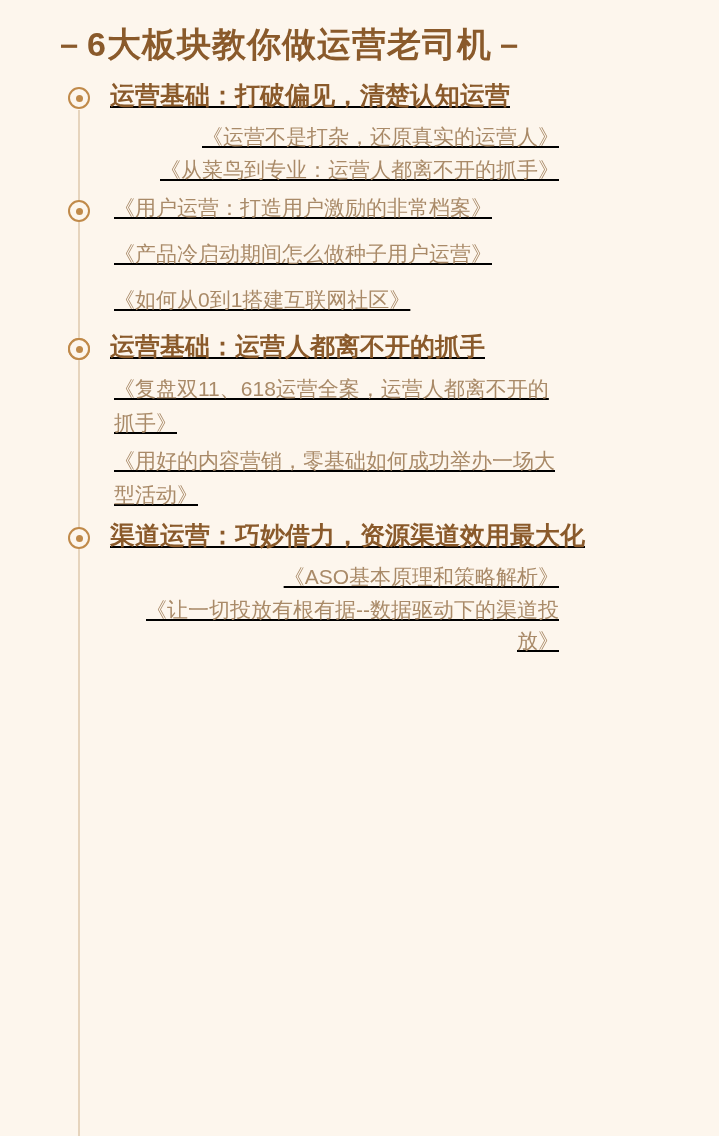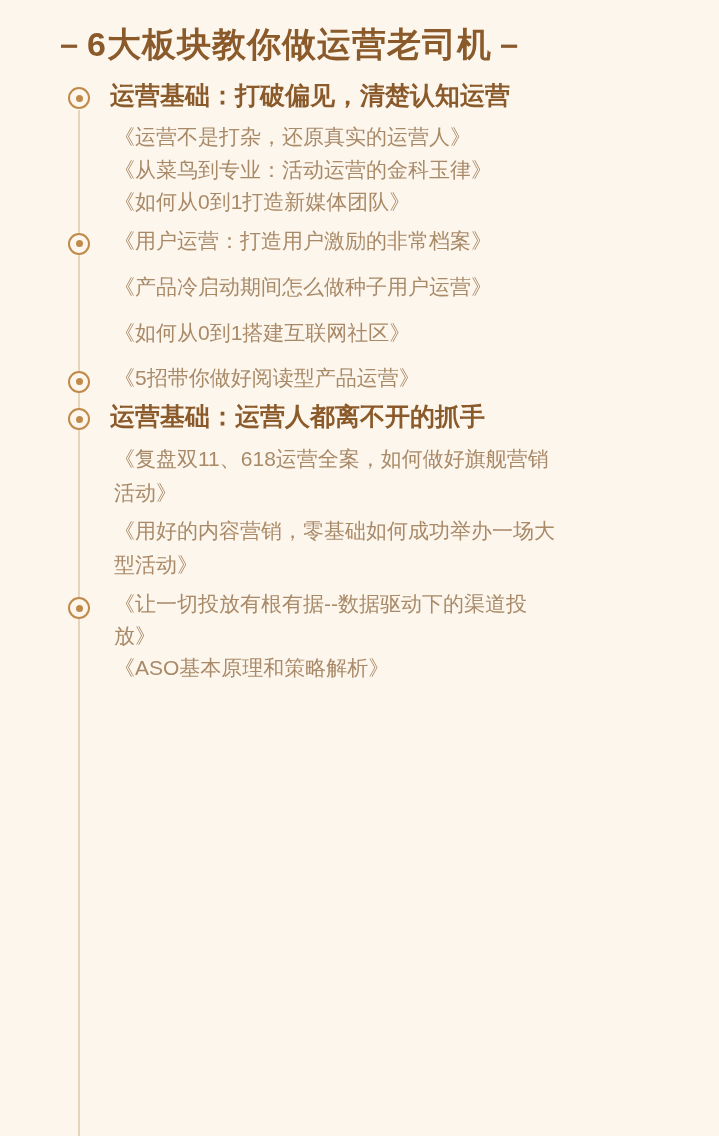--- a/index.html
+++ b/index.html
@@ -40,20 +40,21 @@
   }
   .sections {
     position: relative;
     padding-left: 0;
   }
   .section {
     position: relative;
     padding-left: 110px;
     padding-right: 20px;
     margin-bottom: 6px;
+    text-decoration: underline;
   }
   .bullet {
     position: absolute;
     left: 68px;
     top: 9px;
     width: 22px;
     height: 22px;
     border-radius: 50%;
     border: 2px solid #c08a4a;
     background: #fdf6ed;
@@ -84,20 +85,21 @@
   }
   .item {
     color: #a98a68;
     font-size: 21px;
     line-height: 1.62;
     margin-bottom: 4px;
   }
   .section.compact .item {
     line-height: 1.5;
     margin-bottom: 1px;
+    text-align: right;
   }
   .section.loose .item {
     margin-bottom: 12px;
   }
 </style>
 </head>
 <body>
 
 <div class="page">
 
@@ -105,52 +107,51 @@
 
   <div class="timeline"></div>
 
   <div class="sections">
 
     <div class="section compact">
       <span class="bullet"></span>
       <div class="sec-title">运营基础：打破偏见，清楚认知运营</div>
       <div class="items">
         <div class="item">《运营不是打杂，还原真实的运营人》</div>
-        <div class="item">《从菜鸟到专业：活动运营的金科玉律》</div>
-        <div class="item">《如何从0到1打造新媒体团队》</div>
+        <div class="item">《从菜鸟到专业：运营人都离不开的抓手》</div>
       </div>
     </div>
 
     <div class="section loose">
       <span class="bullet"></span>
       <div class="items">
         <div class="item">《用户运营：打造用户激励的非常档案》</div>
         <div class="item">《产品冷启动期间怎么做种子用户运营》</div>
         <div class="item">《如何从0到1搭建互联网社区》</div>
       </div>
     </div>
 
     <div class="section compact">
       <span class="bullet"></span>
       <div class="items">
-        <div class="item">《5招带你做好阅读型产品运营》</div>
       </div>
     </div>
 
     <div class="section">
       <span class="bullet"></span>
       <div class="sec-title">运营基础：运营人都离不开的抓手</div>
       <div class="items">
-        <div class="item">《复盘双11、618运营全案，如何做好旗舰营销活动》</div>
+        <div class="item">《复盘双11、618运营全案，运营人都离不开的抓手》</div>
         <div class="item">《用好的内容营销，零基础如何成功举办一场大型活动》</div>
       </div>
     </div>
 
     <div class="section compact">
       <span class="bullet"></span>
+      <div class="sec-title">渠道运营：巧妙借力，资源渠道效用最大化</div>
       <div class="items">
+        <div class="item">《ASO基本原理和策略解析》</div>
         <div class="item">《让一切投放有根有据--数据驱动下的渠道投放》</div>
-        <div class="item">《ASO基本原理和策略解析》</div>
       </div>
     </div>
 
   </div>
 </div>
 
 </body></html>

